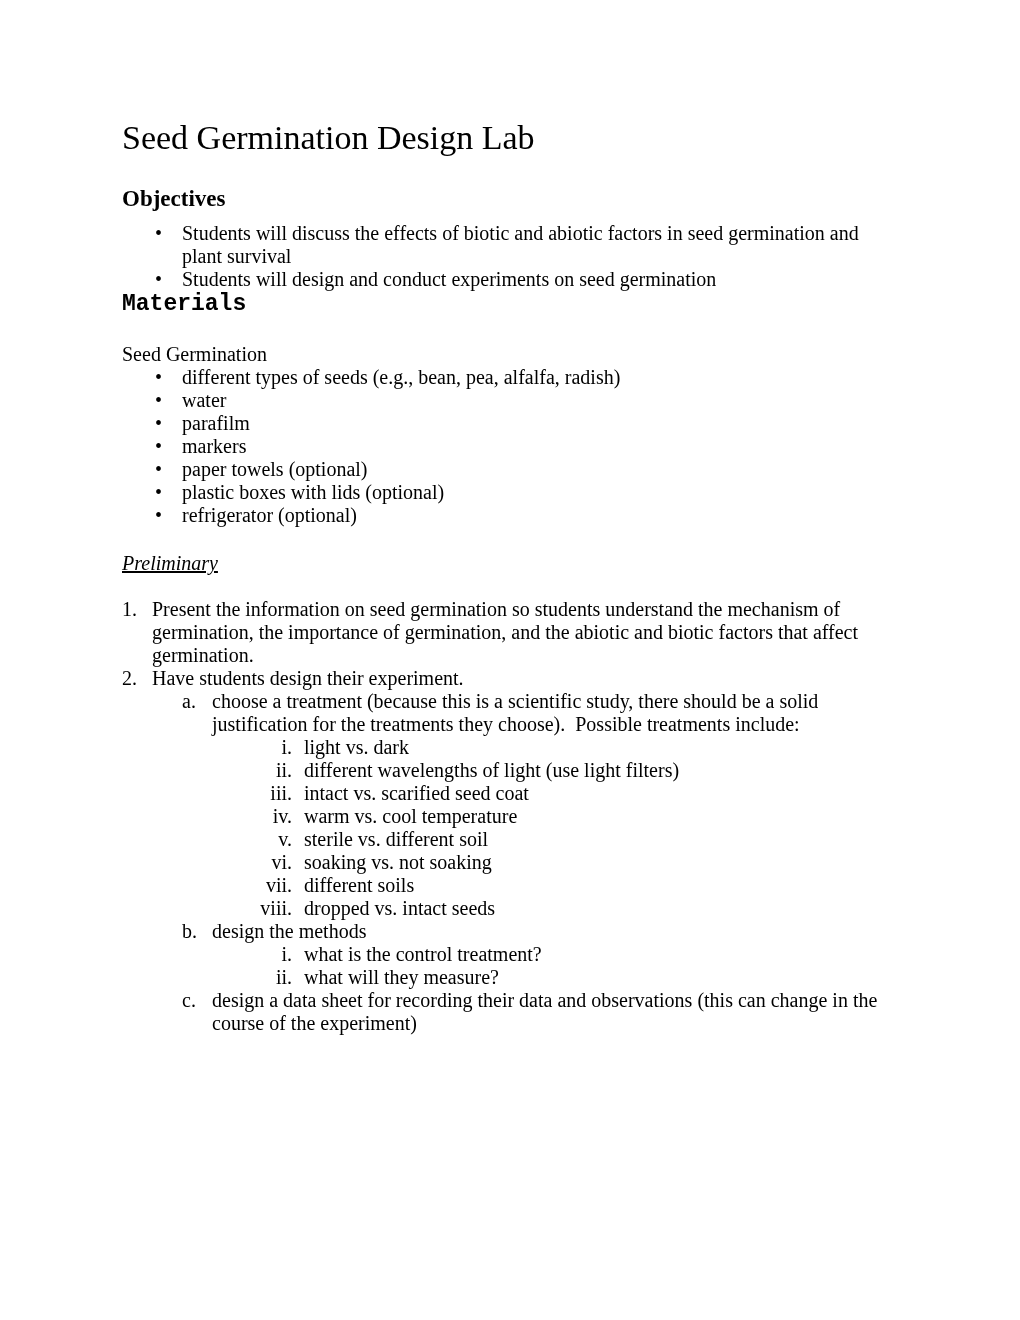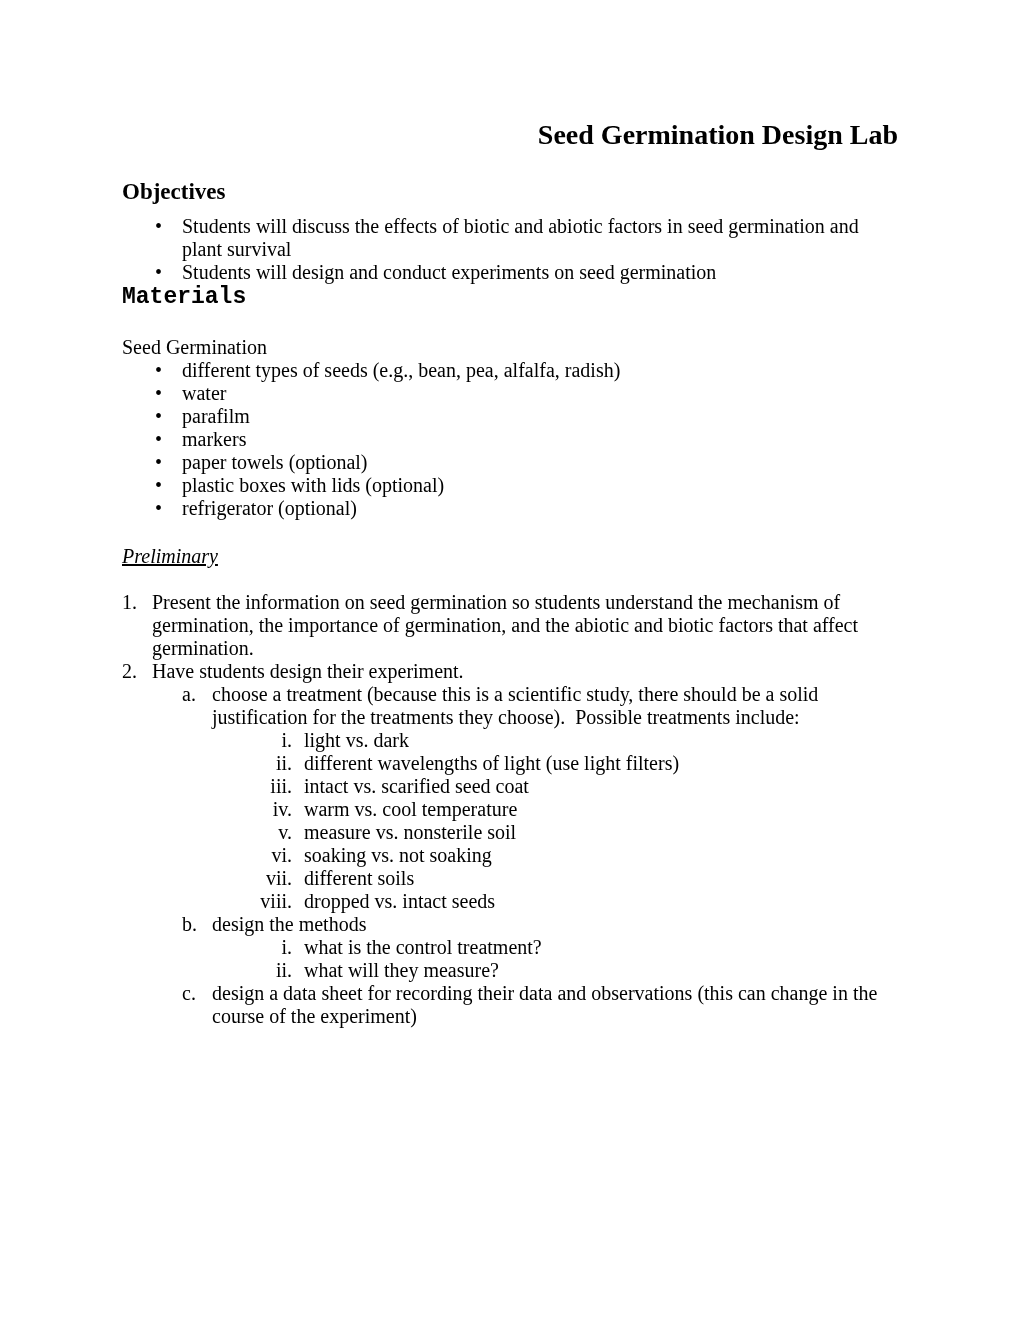--- a/index.html
+++ b/index.html
@@ -17,24 +17,24 @@
     font-size: 20px;
     line-height: 23px;
     overflow: hidden;
     box-sizing: border-box;
   }
   .inner {
     padding: 118px 122px 0 122px;
   }
   .title {
     margin: 0 0 26px 0;
-    text-align: right;
-    font-size: 28px;
+    text-align: left;
+    font-size: 34px;
     line-height: 1.2;
-    font-weight: bold;
+    font-weight: normal;
   }
   h2.heading {
     margin: 0;
     font-size: 23px;
     line-height: 1.2;
     font-weight: bold;
   }
   .h-objectives { margin-top: 8px; }
   .h-materials  { margin-top: 46px; font-family: Liberation Mono, monospace; }
   .h-procedures { margin-top: 28px; }
@@ -150,21 +150,21 @@
     <div class="rom-item">
       <span class="rom-marker">iii.</span>
       <span class="rom-text">intact vs. scarified seed coat</span>
     </div>
     <div class="rom-item">
       <span class="rom-marker">iv.</span>
       <span class="rom-text">warm vs. cool temperature</span>
     </div>
     <div class="rom-item">
       <span class="rom-marker">v.</span>
-      <span class="rom-text">measure vs. nonsterile soil</span>
+      <span class="rom-text">sterile vs. different soil</span>
     </div>
     <div class="rom-item">
       <span class="rom-marker">vi.</span>
       <span class="rom-text">soaking vs. not soaking</span>
     </div>
     <div class="rom-item">
       <span class="rom-marker">vii.</span>
       <span class="rom-text">different soils</span>
     </div>
     <div class="rom-item">

